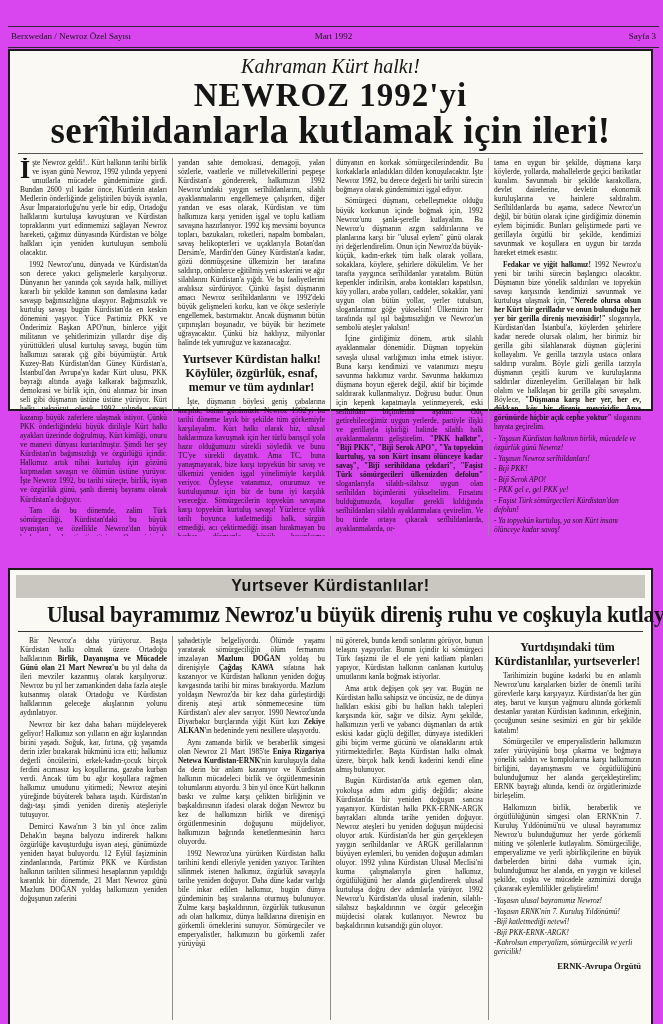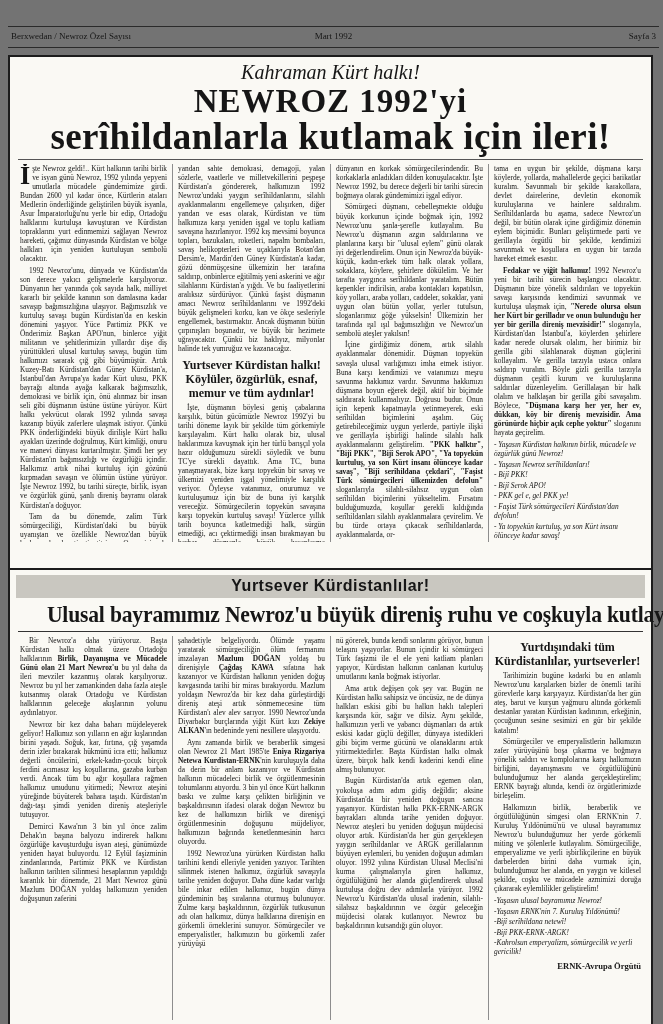--- a/index.html
+++ b/index.html
@@ -1,28 +1,28 @@
 <!DOCTYPE html>
 <html><head>
 <meta charset="utf-8">
 <style>
   html,body{margin:0;padding:0;}
   body{width:663px;height:1024px;background:#e8e6e0;font-family:"Liberation Serif",serif;color:#161616;}
-  .sheet{position:relative;width:663px;height:1024px;background:#737373;overflow:hidden;}
+  .sheet{position:relative;width:663px;height:1024px;background:#d946ef;overflow:hidden;}
 
   
   .masthead{position:absolute;top:26px;left:8px;width:645px;border-top:1.5px solid #2a2a2a;
     border-bottom:1.5px solid #2a2a2a;display:flex;align-items:baseline;padding:4px 3px 6px;font-size:9px;}
   .m-left{flex:1;text-align:left;}
   .m-center{flex:1;text-align:center;}
   .m-right{flex:1;text-align:right;}
 
   
   .article{position:absolute;left:8px;width:645px;border:2px solid #1c1c1c;box-sizing:border-box;background:#faf9f4;}
-  .article-1{top:55px;height:521px;}
+  .article-1{top:49px;height:362px;}
   .article-2{top:568px;height:466px;}
 
   .kicker1{font-style:italic;text-align:center;font-size:20px;margin:4px 0 1px;}
   .headline1a{font-weight:bold;text-align:center;font-size:33px;line-height:1.0;letter-spacing:1px;margin:1px 0 0;}
   .headline1b{font-weight:bold;text-align:center;font-size:37px;line-height:1.05;letter-spacing:.4px;margin:0 0 2px;}
   .hl-rule{border-bottom:1px solid #555;margin:2px 8px 0;}
 
   .kicker2{background:#c9c7c0;margin:5px 6px 3px;padding:2px 0 3px;text-align:center;
     font-family:"Liberation Sans",sans-serif;font-weight:bold;font-size:16px;letter-spacing:.5px;}
   .headline2-wrap{text-align:center;margin:1px 0 0;}
@@ -134,21 +134,21 @@
 
       <div class="col">
         <div class="subhead">Yurtdışındaki tüm
 Kürdistanlılar, yurtseverler!</div>
         <p>Tarihimizin bugüne kadarki bu en anlamlı Newroz'unu karşılarken bizler de önemli tarihi görevlerle karşı karşıyayız. Kürdistan'da her gün ateş, barut ve kurşun yağmuru altında görkemli destanlar yaratan Kürdistan kadınının, erkeğinin, çocuğunun sesine sesimizi en gür bir şekilde katalım!</p>
         <p>Sömürgeciler ve emperyalistlerin halkımızın zafer yürüyüşünü boşa çıkarma ve boğmaya yönelik saldırı ve komplolarına karşı halkımızın birliğini, dayanışmasını ve örgütlülüğünü bulunduğumuz her alanda gerçekleştirelim; ERNK bayrağı altında, kendi öz örgütlerimizde birleşelim.</p>
         <p>Halkımızın birlik, beraberlik ve örgütlülüğünün simgesi olan ERNK'nin 7. Kuruluş Yıldönümü'nü ve ulusal bayramımız Newroz'u bulunduğumuz her yerde görkemli miting ve şölenlerle kutlayalım. Sömürgeciliğe, emperyalizme ve yerli işbirlikçilerine en büyük darbelerden birini daha vurmak için, bulunduğumuz her alanda, en yaygın ve kitlesel şekilde, coşku ve mücadele azmimizi doruğa çıkararak eylemlilikler geliştirelim!</p>
         <div class="slogans">
           <div>-Yaşasın ulusal bayramımız Newroz!</div>
           <div>-Yaşasın ERNK'nin 7. Kuruluş Yıldönümü!</div>
-          <div>-Bijî serîhildana netewî!</div>
+          <div>-Bijî katletmediği netewî!</div>
           <div>-Bijî PKK-ERNK-ARGK!</div>
           <div>-Kahrolsun emperyalizm, sömürgecilik ve yerli gericilik!</div>
         </div>
         <div class="sig">
           <div>ERNK-Avrupa Örgütü</div>
         </div>
       </div>
 
     </div>
   </div>

